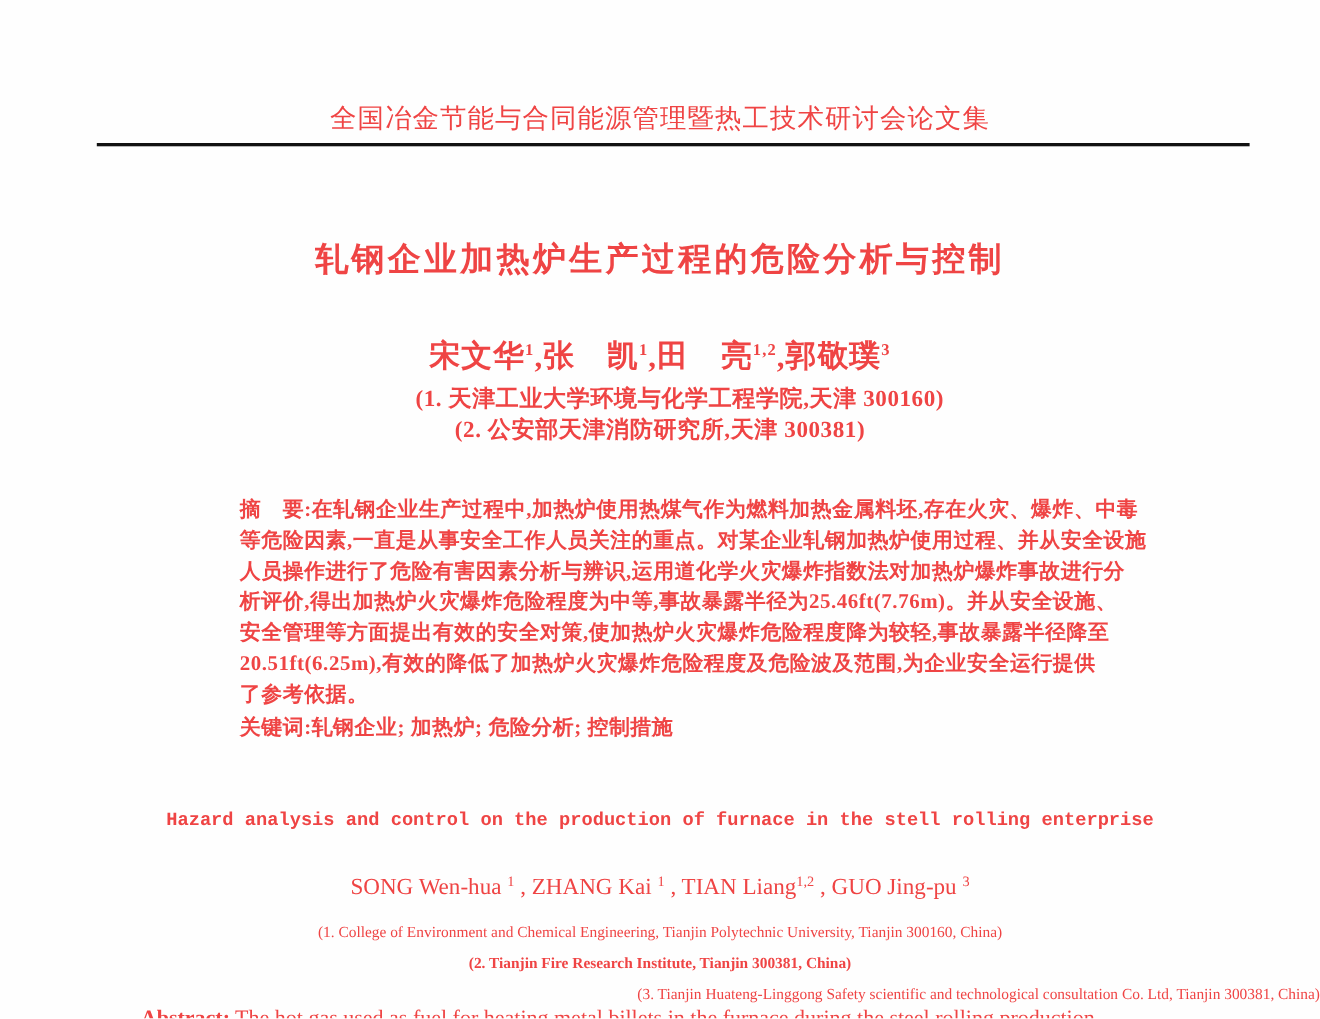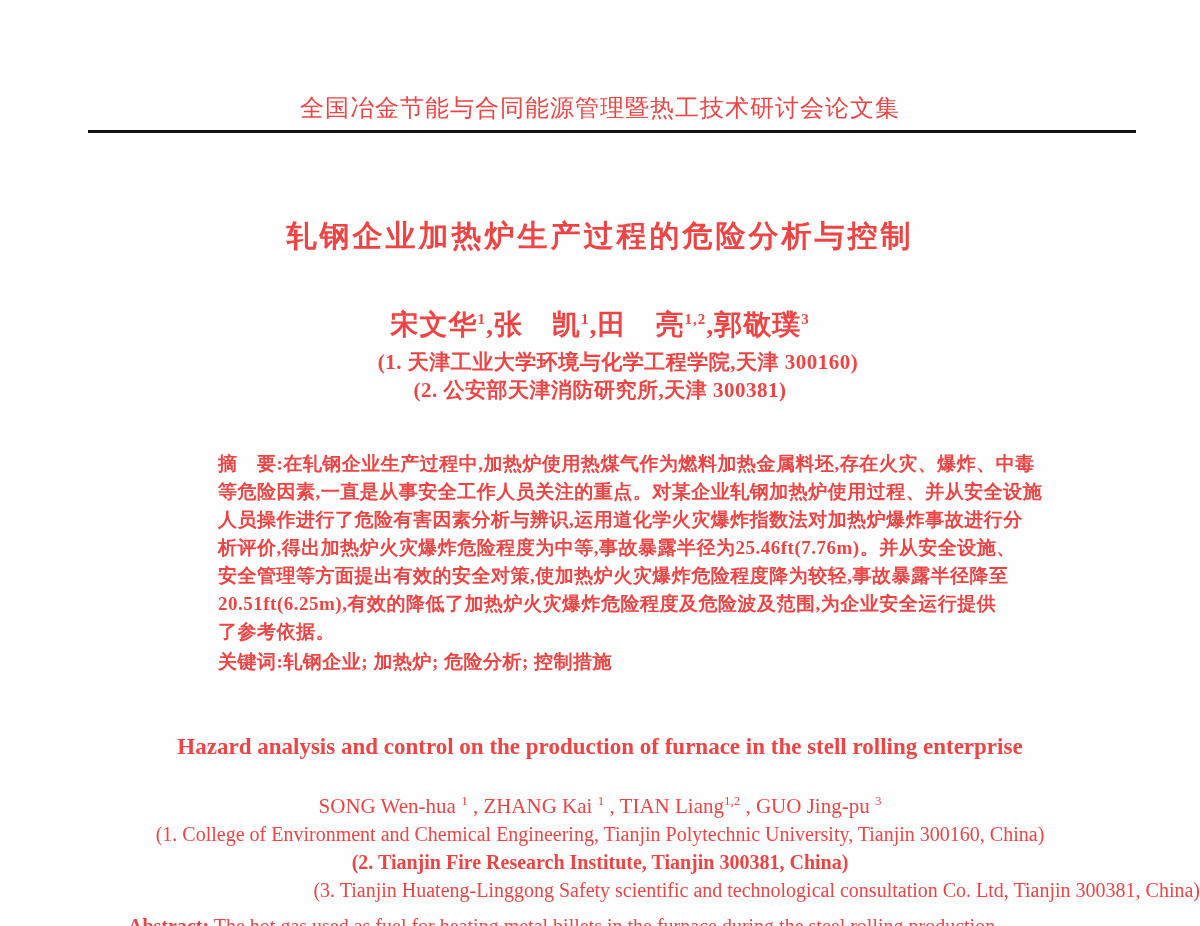--- a/index.html
+++ b/index.html
@@ -23,26 +23,26 @@
 
   .affil-cn{line-height:27px;font-size:21px;font-weight:700;letter-spacing:0.5px;}
   .affil-cn-1{top:349px;padding-left:36px;}
   .affil-cn-2{top:377px;}
   .affil-cn-3{top:404px;}
 
   .abstract{position:absolute;left:218px;top:450px;width:792px;font-size:19px;font-weight:700;}
   .abstract .aline{height:28px;line-height:28px;white-space:nowrap;letter-spacing:0.5px;}
   .keywords{height:28px;line-height:28px;white-space:nowrap;letter-spacing:0.5px;margin-top:2px;}
 
-  .title-en{top:731px;font-size:23px;line-height:32px;font-weight:bold;}
+  .title-en{top:731px;font-size:17px;line-height:32px;font-weight:bold;font-family:Liberation Mono, monospace;}
 
   .authors-en{top:787px;font-size:21px;line-height:28px;}
   .authors-en sup{font-size:13px;}
 
-  .affil-en{line-height:28px;font-size:20px;}
+  .affil-en{line-height:28px;font-size:14px;margin-top:15px;}
   .affil-en-1{top:820px;}
   .affil-en-2{top:848px;font-weight:bold;}
   .affil-en-3{top:876px;text-align:right;}
 
   .abstract-en-clipped{
     position:absolute;left:128px;top:914px;width:1010px;
     font-size:20px;line-height:24px;white-space:nowrap;
   }
   .abstract-en-clipped .lbl{font-weight:bold;}
 </style>

